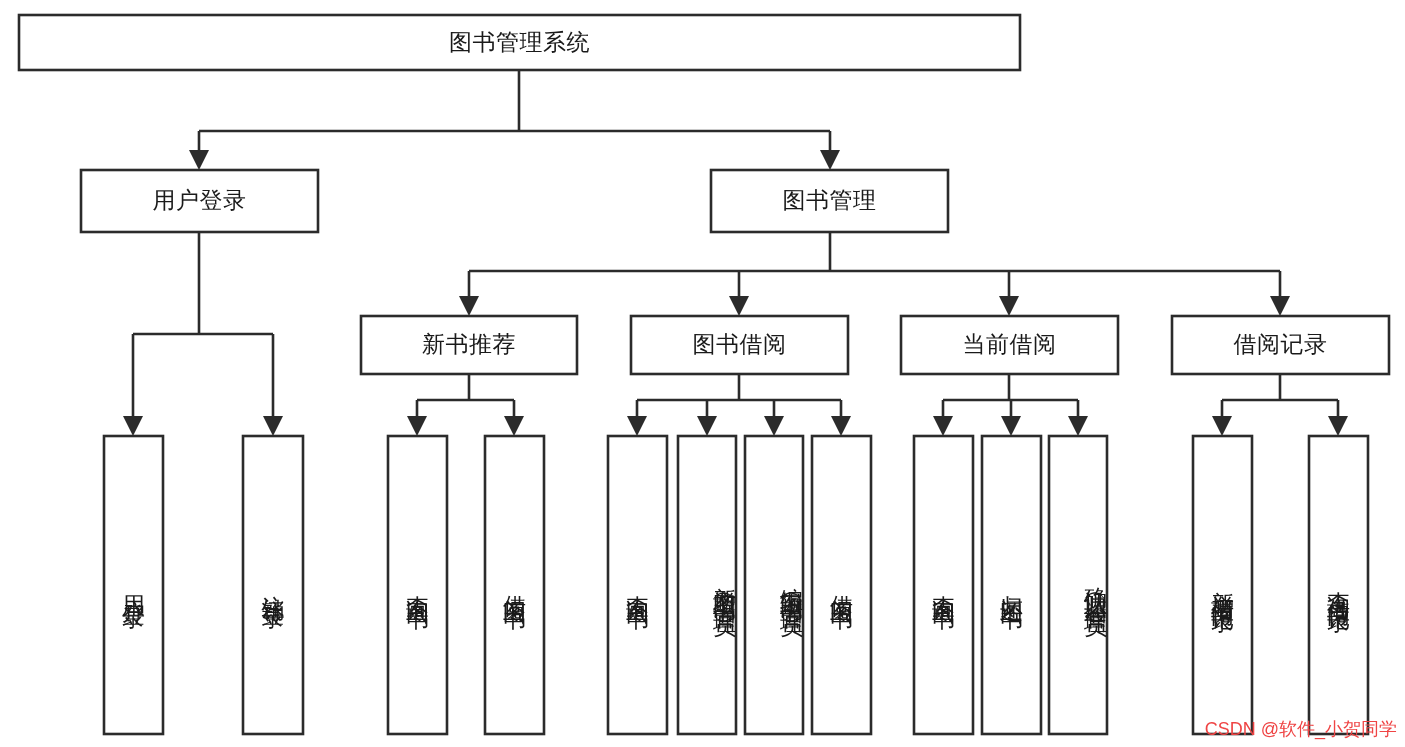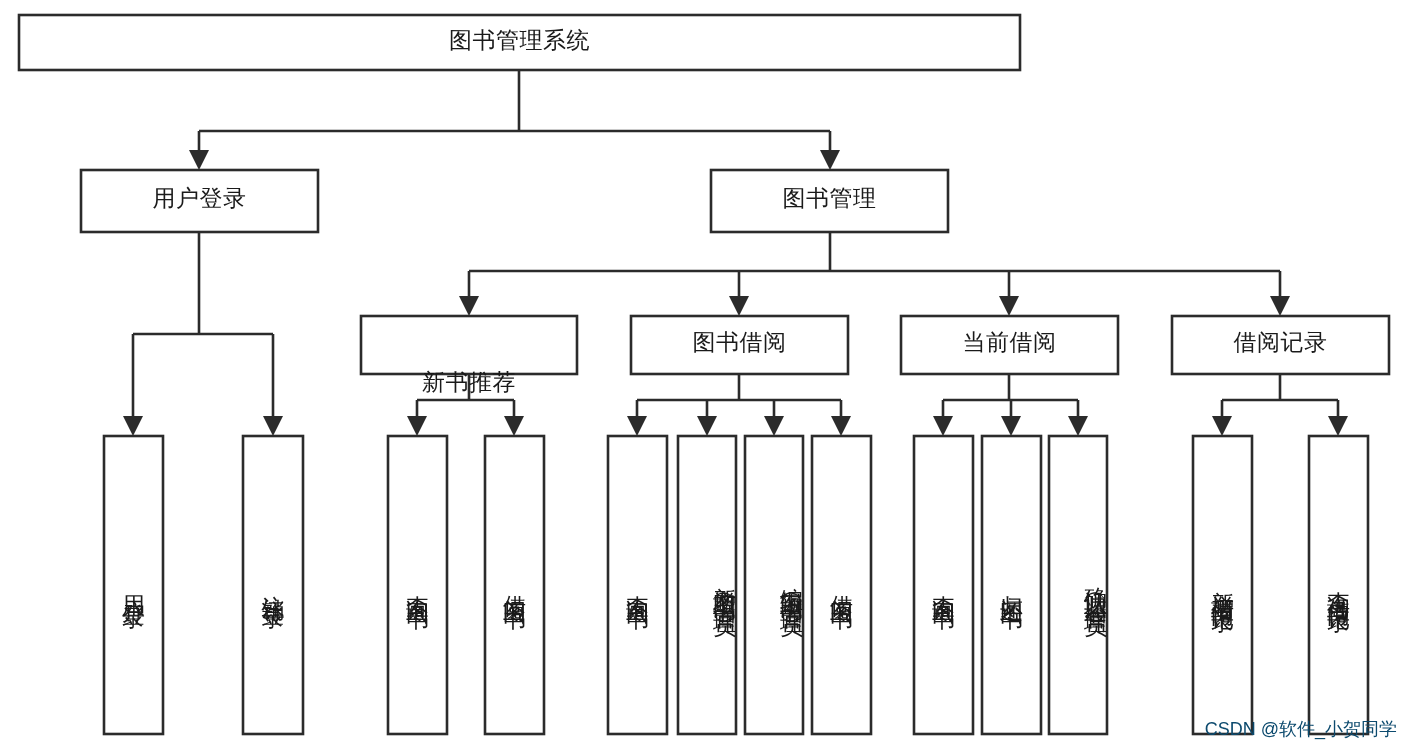--- a/index.html
+++ b/index.html
@@ -43,21 +43,21 @@
   }
   .h-label {
     position: absolute;
     display: flex;
     align-items: center;
     justify-content: center;
     color: #1a1a1a;
     font-size: 23px;
     letter-spacing: 0.5px;
     line-height: 1.1;
-    font-family: Liberation Mono, monospace;
+    font-family: Liberation Serif, serif;
     white-space: nowrap;
     pointer-events: none;
   }
   .v-label {
     position: absolute;
     display: flex;
     align-items: flex-start;
     justify-content: center;
     writing-mode: vertical-rl;
     text-orientation: upright;
@@ -69,21 +69,21 @@
     pointer-events: none;
   }
   .v-label.centered {
     align-items: center;
   }
   .watermark {
     position: absolute;
     right: 8px;
     bottom: 6px;
     font-size: 18px;
-    color: #0c4a6e;
+    color: #ef4444;
     font-family: "Liberation Sans", "DejaVu Sans", sans-serif;
     white-space: nowrap;
     pointer-events: none;
   }
 </style>
 </head>
 <body>
 
 <div id="diagram-root">
 
@@ -180,21 +180,21 @@
       <rect class="node-box" x="1193" y="436" width="59" height="298"></rect>
       <rect class="node-box" x="1309" y="436" width="59" height="298"></rect>
     </g>
   </svg>
 
   <div class="h-label" style="left:19px; top:15px; width:1001px; height:55px;">图书管理系统</div>
 
   <div class="h-label" style="left:81px; top:170px; width:237px; height:62px;">用户登录</div>
   <div class="h-label" style="left:711px; top:170px; width:237px; height:62px;">图书管理</div>
 
-  <div class="h-label" style="left:361px; top:316px; width:216px; height:58px;margin-top:40px;">新书推荐</div>
+  <div class="h-label" style="left:361px; top:316px; width:216px; height:58px;">新书推荐</div>
   <div class="h-label" style="left:631px; top:316px; width:217px; height:58px;text-align:right;">图书借阅</div>
   <div class="h-label" style="left:1172px; top:316px; width:217px; height:58px;">借阅记录</div>
   <div class="h-label" style="left:901px; top:316px; width:217px; height:58px;">当前借阅</div>
 
   <div class="v-label centered" style="left:104px; top:436px; width:59px; height:298px;">用户登录</div>
   <div class="v-label centered" style="left:243px; top:436px; width:60px; height:298px;">注销登录</div>
 
   <div class="v-label centered" style="left:388px; top:436px; width:59px; height:298px;">查询图书</div>
   <div class="v-label centered" style="left:485px; top:436px; width:59px; height:298px;">借阅图书</div>
 

